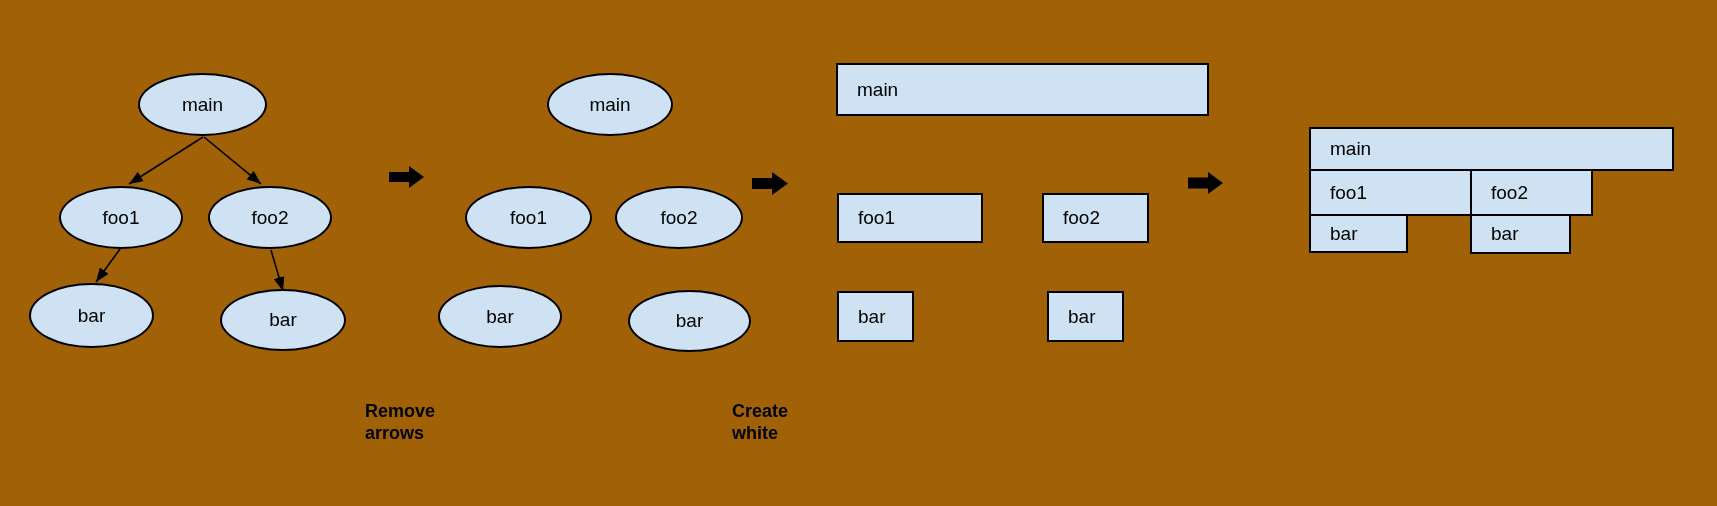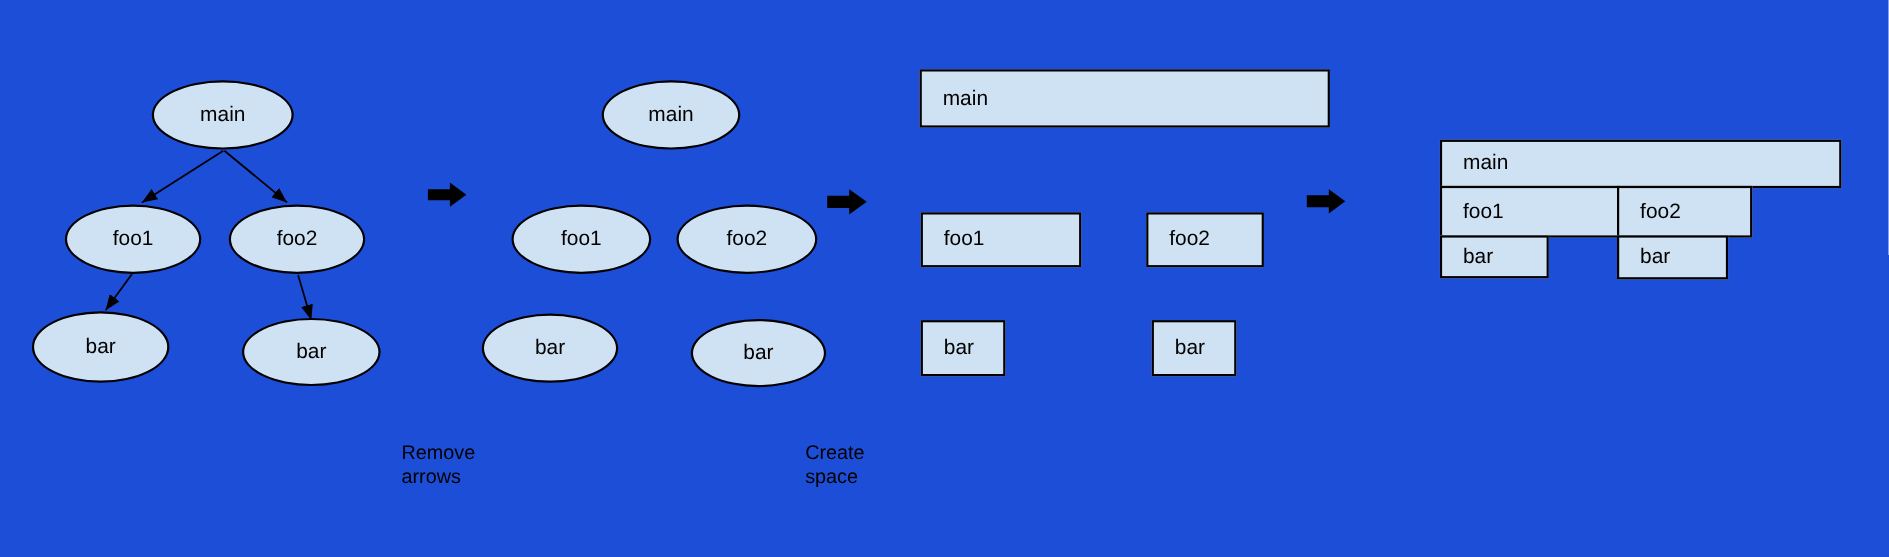--- a/index.html
+++ b/index.html
@@ -5,21 +5,21 @@
   html, body {
     margin: 0;
     padding: 0;
     background: #ffffff;
     font-family: "Liberation Sans", "DejaVu Sans", sans-serif;
   }
   .canvas {
     position: relative;
     width: 1717px;
     height: 506px;
-    background: #1d4ed8;
+    background: #a16207;
     overflow: hidden;
   }
   .overlay {
     position: absolute;
     left: 0;
     top: 0;
     pointer-events: none;
   }
   .node {
     position: absolute;
@@ -39,20 +39,21 @@
   .frame {
     justify-content: flex-start;
     padding-left: 19px;
   }
   .step-label {
     position: absolute;
     font-size: 18px;
     line-height: 22px;
     color: var(--text-color, #000000);
     white-space: pre-line;
+    font-weight: bold;
   }
 </style>
 </head>
 <body>
 
 <div class="canvas">
 
   <svg class="overlay" width="1717" height="506" viewBox="0 0 1717 506">
     <defs>
       <marker id="arrowhead" markerWidth="14" markerHeight="11" refX="14" refY="5.5" orient="auto" markerUnits="userSpaceOnUse">
@@ -130,15 +131,15 @@
   <div class="node frame" style="left:1309px;top:214px;width:99px;height:39px">
     <span>bar</span>
   </div>
   <div class="node frame" style="left:1470px;top:214px;width:101px;height:40px">
     <span>bar</span>
   </div>
 
   <div class="step-label" style="left:365px;top:400px">Remove
 arrows</div>
   <div class="step-label" style="left:732px;top:400px">Create
-space</div>
+white</div>
 
 </div>
 
 </body></html>

